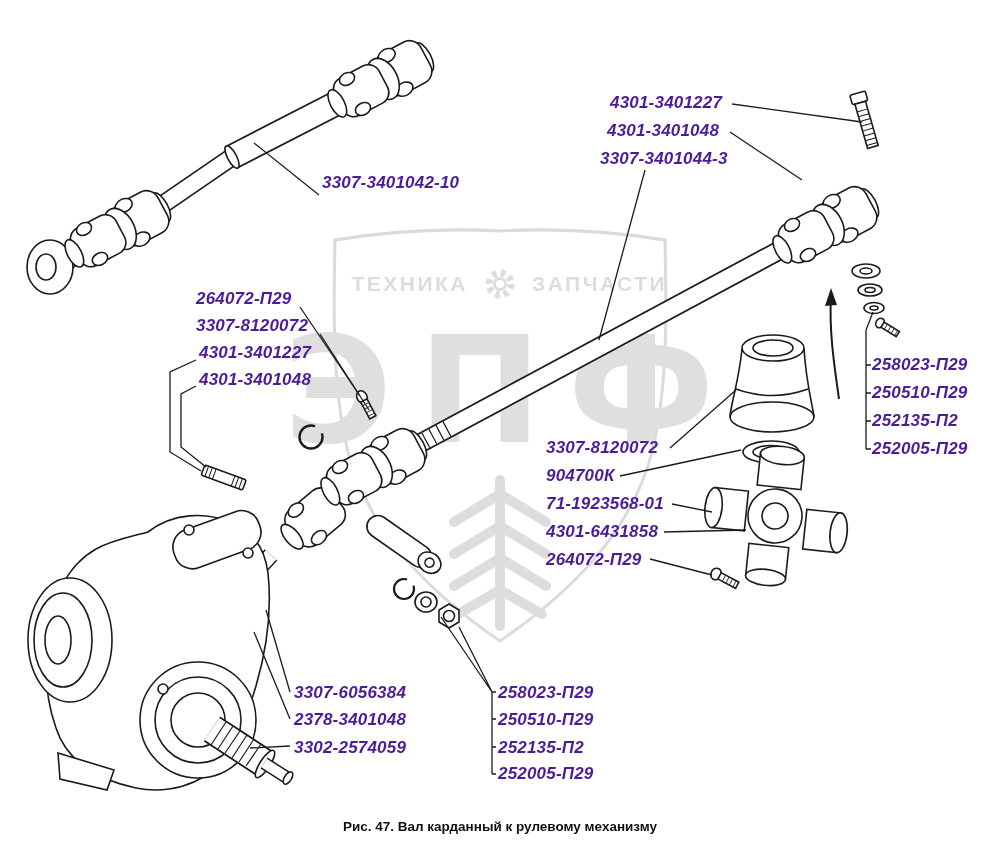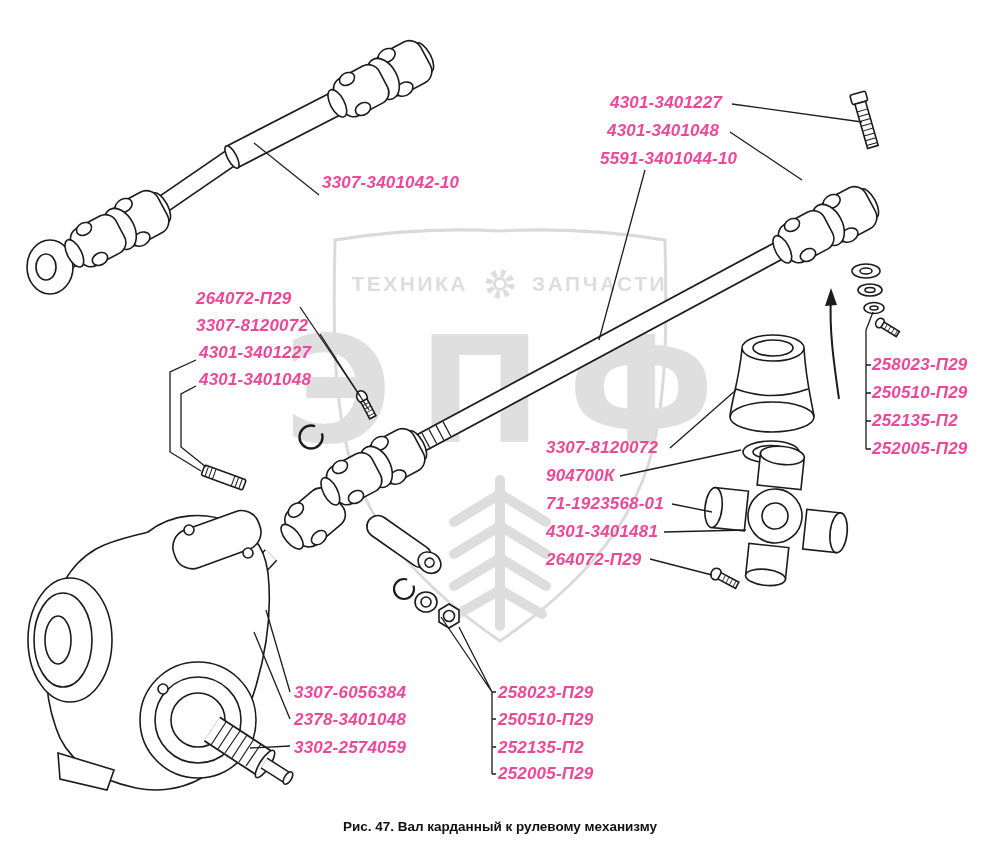--- a/index.html
+++ b/index.html
@@ -1,18 +1,18 @@
 <!DOCTYPE html>
 <html><head>
 <meta charset="utf-8">
 <style>
   html,body{margin:0;padding:0;background:#ffffff;}
   .page{position:relative;width:1000px;height:845px;background:#ffffff;font-family:"Liberation Sans",sans-serif;overflow:hidden;}
   svg.art{position:absolute;left:0;top:0;}
-  .plabel{position:absolute;font-style:italic;font-weight:700;font-size:17px;line-height:20px;color:#ec4899;white-space:nowrap;letter-spacing:.2px;}
+  .plabel{position:absolute;font-style:italic;font-weight:700;font-size:17px;line-height:20px;color:#4c1d95;white-space:nowrap;letter-spacing:.2px;}
   .caption{position:absolute;left:0;right:0;top:819px;text-align:center;font-weight:700;font-size:13.5px;color:#101010;}
 </style>
 </head>
 <body>
 
 <div class="page">
 
 <svg class="art" width="1000" height="845" viewBox="0 0 1000 845">
 
   <g opacity="0.55">
@@ -224,34 +224,34 @@
       <path d="M290 692 L266 610"></path>
       <path d="M290 719 L254 632"></path>
       <path d="M290 746 L250 748"></path>
       <path d="M492 692 L492 774 M492 692 L496 692 M492 719 L496 719 M492 747 L496 747 M492 774 L496 774 M492 692 L459 627 M492 692 L441 617"></path>
     </g>
   </g>
 </svg>
 
   <div class="plabel" style="left:610px;top:93px">4301-3401227</div>
   <div class="plabel" style="left:607px;top:121px">4301-3401048</div>
-  <div class="plabel" style="left:600px;top:149px">5591-3401044-10</div>
+  <div class="plabel" style="left:600px;top:149px">3307-3401044-3</div>
   <div class="plabel" style="left:322px;top:173px">3307-3401042-10</div>
   <div class="plabel" style="left:196px;top:289px">264072-П29</div>
   <div class="plabel" style="left:196px;top:316px">3307-8120072</div>
   <div class="plabel" style="left:199px;top:343px">4301-3401227</div>
   <div class="plabel" style="left:199px;top:370px">4301-3401048</div>
   <div class="plabel" style="left:872px;top:355px">258023-П29</div>
   <div class="plabel" style="left:872px;top:383px">250510-П29</div>
   <div class="plabel" style="left:872px;top:411px">252135-П2</div>
   <div class="plabel" style="left:872px;top:439px">252005-П29</div>
   <div class="plabel" style="left:546px;top:438px">3307-8120072</div>
   <div class="plabel" style="left:546px;top:466px">904700К</div>
   <div class="plabel" style="left:546px;top:494px">71-1923568-01</div>
-  <div class="plabel" style="left:546px;top:522px">4301-3401481</div>
+  <div class="plabel" style="left:546px;top:522px">4301-6431858</div>
   <div class="plabel" style="left:546px;top:550px">264072-П29</div>
   <div class="plabel" style="left:294px;top:683px">3307-6056384</div>
   <div class="plabel" style="left:294px;top:710px">2378-3401048</div>
   <div class="plabel" style="left:294px;top:738px">3302-2574059</div>
   <div class="plabel" style="left:498px;top:683px">258023-П29</div>
   <div class="plabel" style="left:498px;top:710px">250510-П29</div>
   <div class="plabel" style="left:498px;top:738px">252135-П2</div>
   <div class="plabel" style="left:498px;top:764px">252005-П29</div>
 
   <div class="caption">Рис. 47. Вал карданный к рулевому механизму</div>

